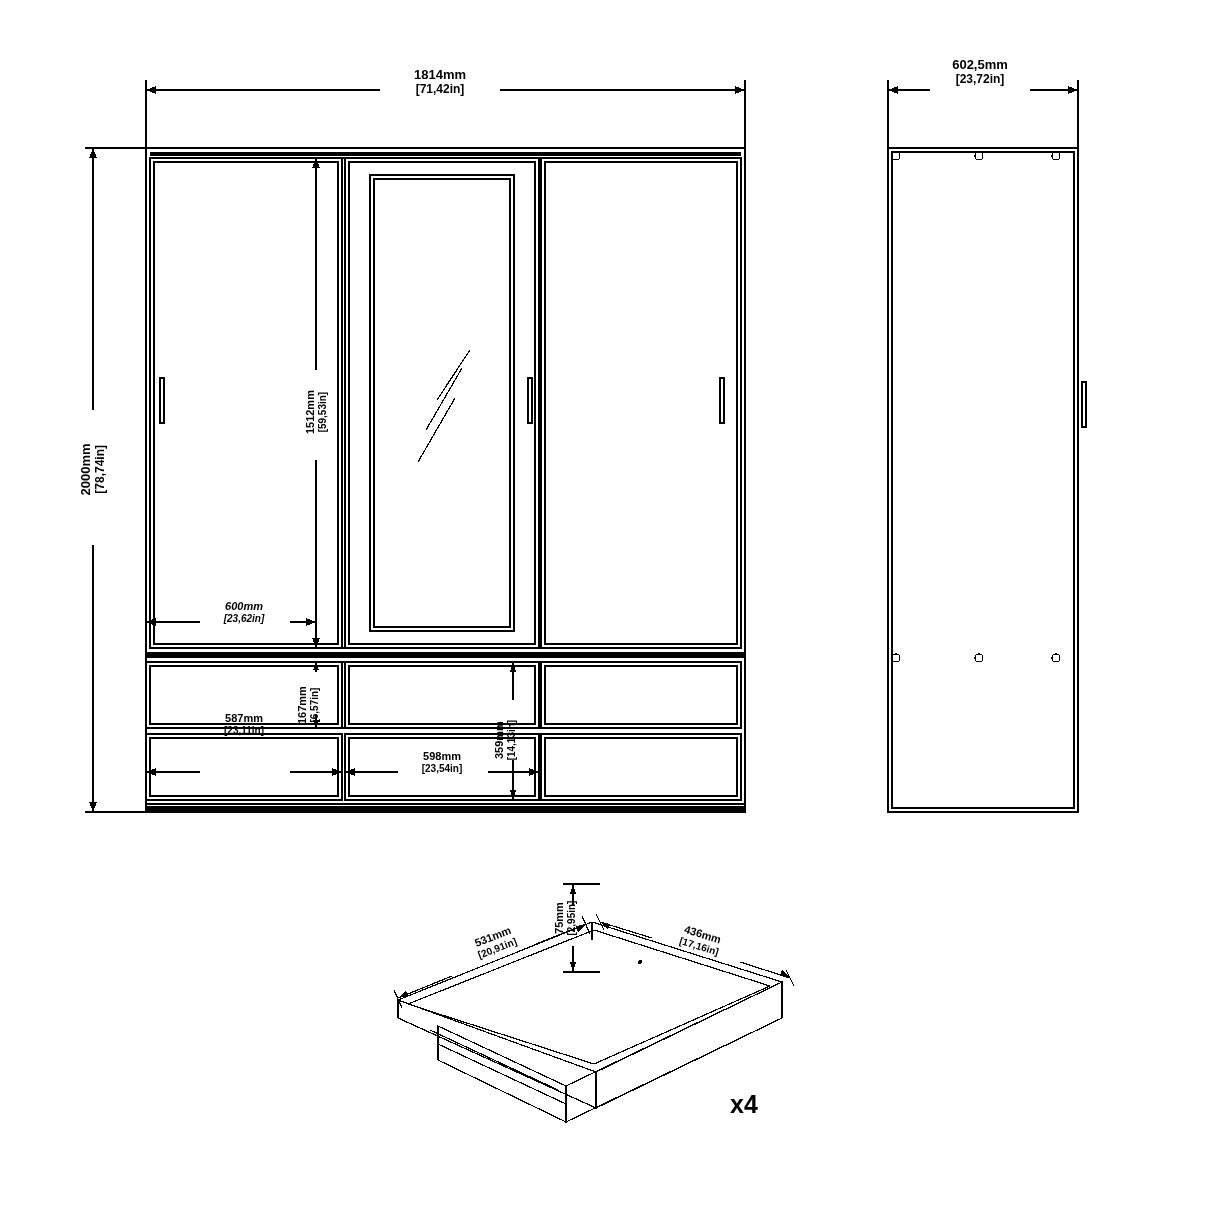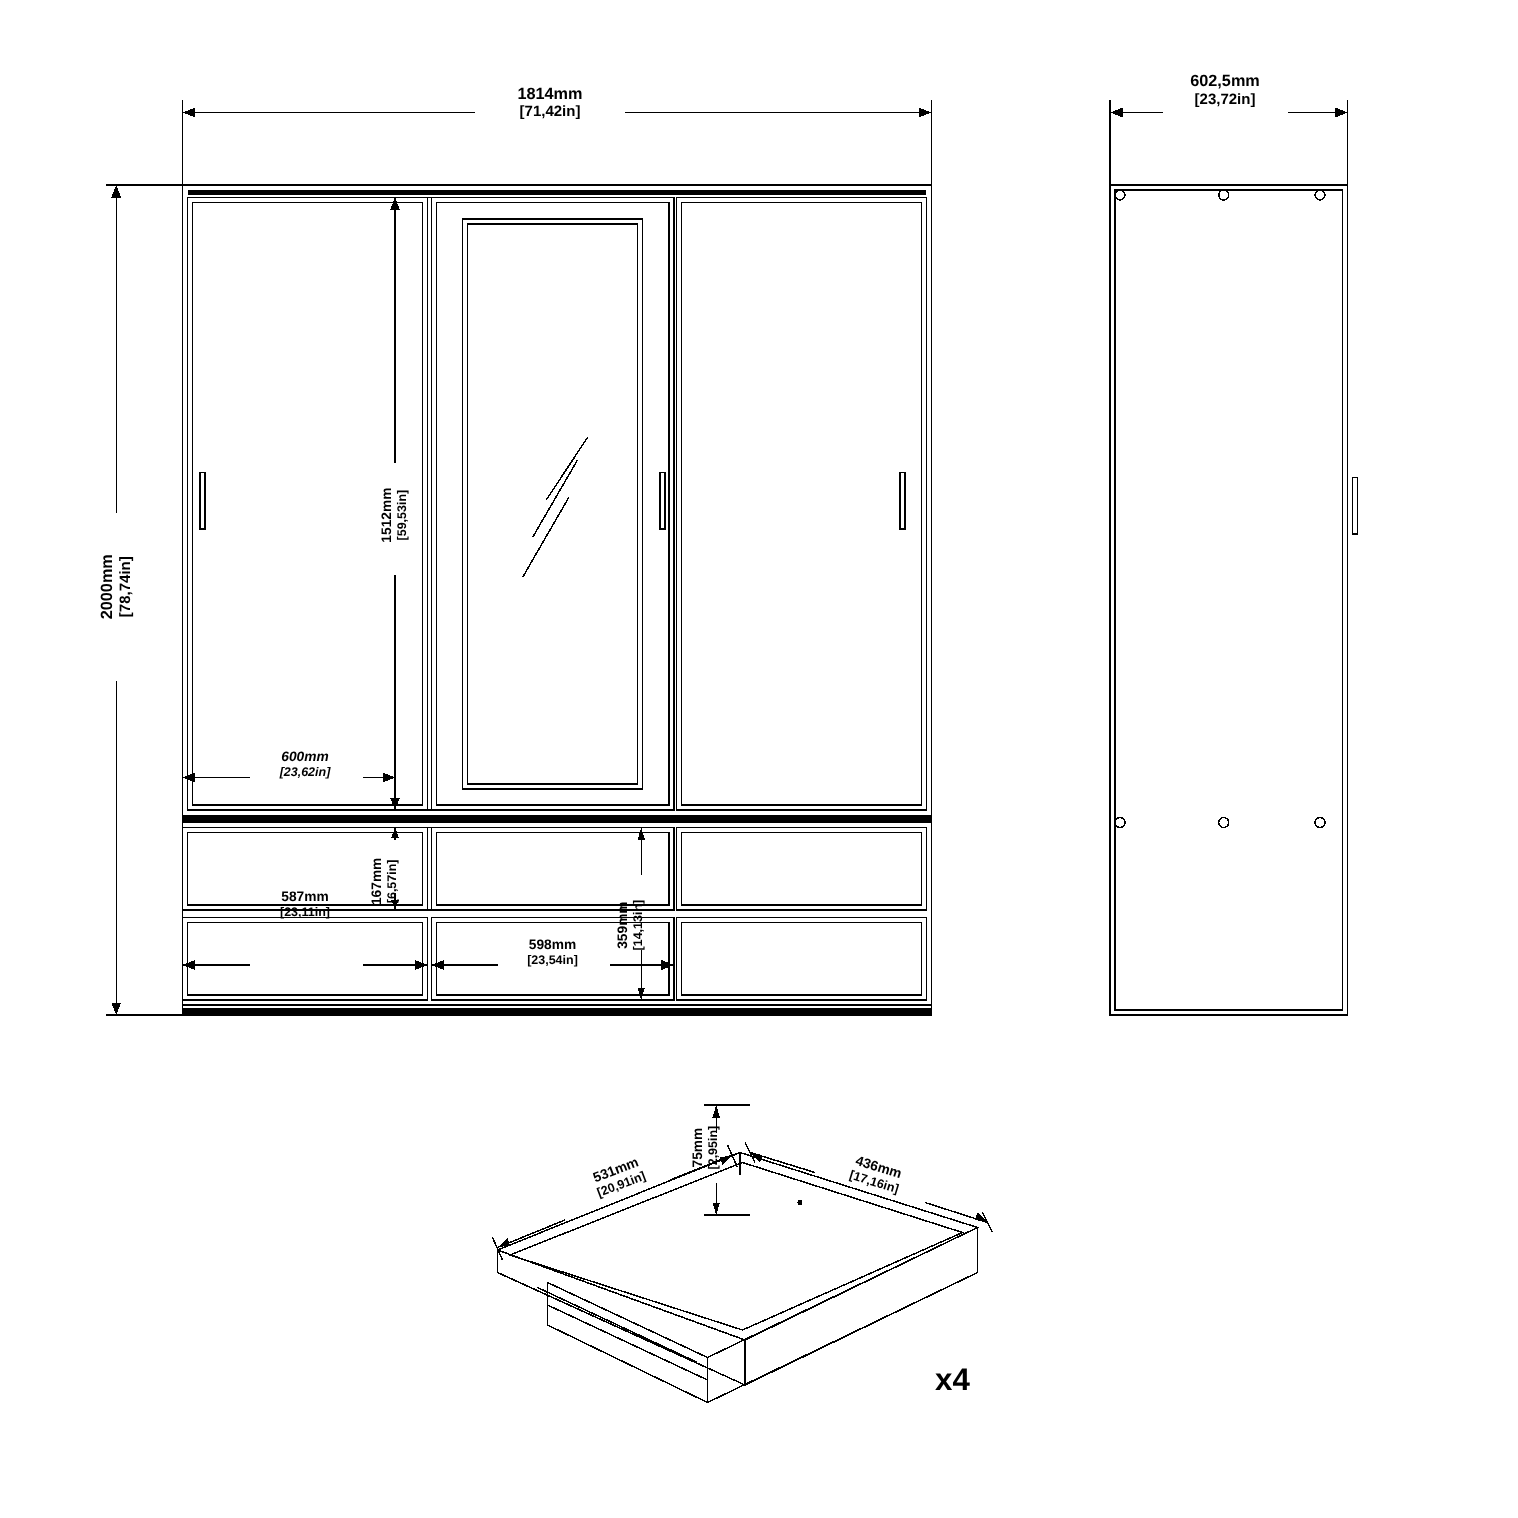--- a/index.html
+++ b/index.html
@@ -264,15 +264,15 @@
   <div class="dimtext small" style="left:450px; top:930px; width:90px; transform: rotate(-21deg);">
     <div class="t-mm">531mm</div>
     <div class="t-in">[20,91in]</div>
   </div>
 
   <div class="dimtext small" style="left:656px; top:928px; width:90px; transform: rotate(17deg);">
     <div class="t-mm">436mm</div>
     <div class="t-in">[17,16in]</div>
   </div>
 
-  <div class="qty" style="left:730px; top:1090px;margin-left:18px;">x4</div>
+  <div class="qty" style="left:730px; top:1090px;">x4</div>
 
 </div>
 
 </body></html>

